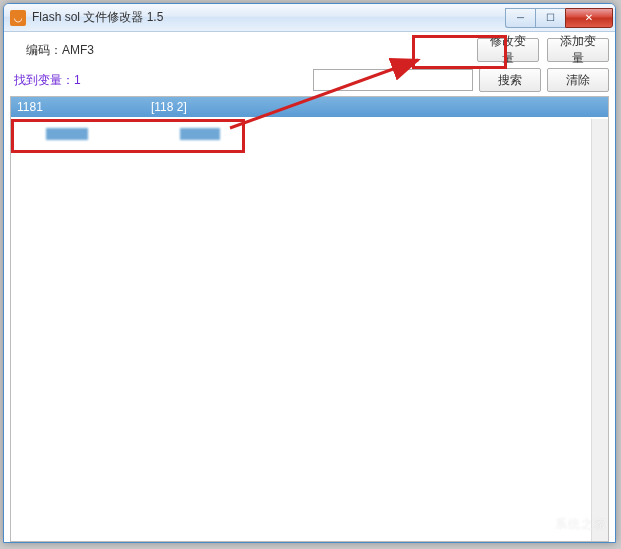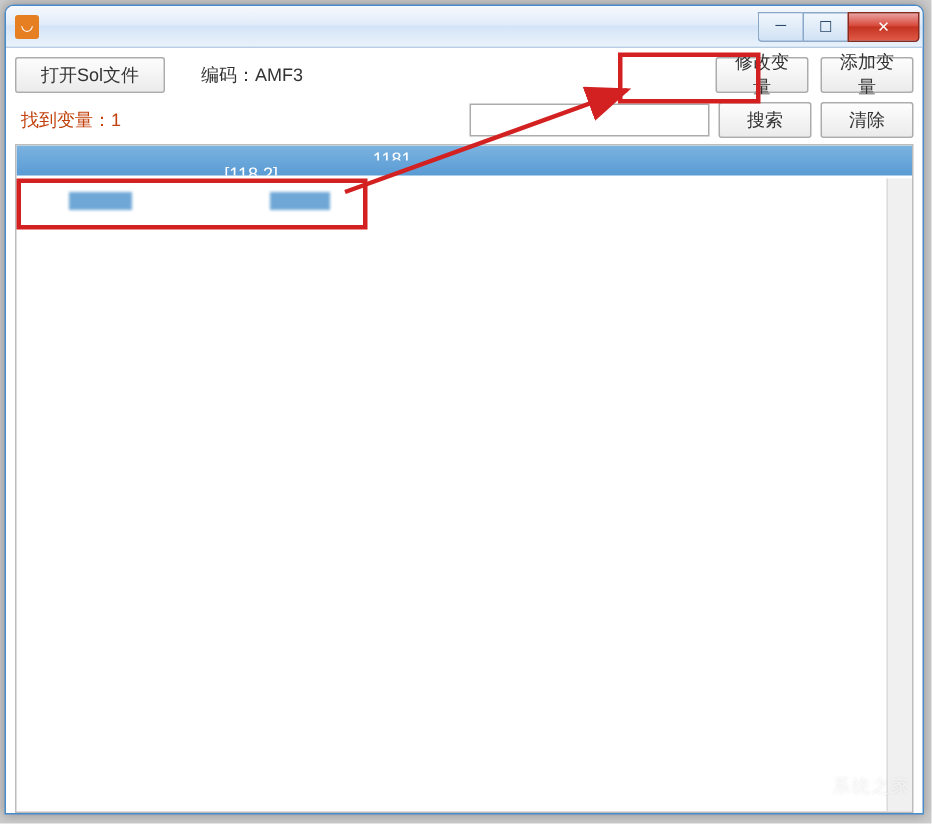--- a/index.html
+++ b/index.html
@@ -15,30 +15,30 @@
     .win-btn.max { border-right: none; }
     .win-btn.close { width: 48px; background: linear-gradient(#e9a0a0, #d84a3b 45%, #c43321 50%, #e05a47); color: #fff; border-color: #8a2a1e; border-radius: 0 0 3px 0; }
     .content { padding: 6px; }
     .toolbar-row { display: flex; align-items: center; gap: 8px; margin-bottom: 6px; }
     .btn { height: 24px; padding: 0 10px; background: linear-gradient(#fdfdfd, #ebebeb); border: 1px solid #acacac; border-radius: 2px; cursor: pointer; display: inline-flex; align-items: center; justify-content: center; color: #333; }
     .btn.w100 { width: 100px; }
     .btn.w78 { width: 62px; }
     .encoding-label { color: #333; margin-left: 16px; }
     .spacer { flex: 1; }
     .search-row { display: flex; align-items: center; gap: 6px; margin-bottom: 4px; }
-    .found-label { color: #c2410c; margin-right: auto; padding-left: 4px; }
+    .found-label { color: #6d28d9; margin-right: auto; padding-left: 4px; }
     .search-input { width: 160px; height: 22px; border: 1px solid #acacac; padding: 0 4px; background: #fff; }
     .table-wrap { border: 1px solid #bcbcbc; height: 446px; background: #fff; position: relative; overflow: hidden; }
     .thead { display: flex; height: 22px; background: linear-gradient(#fdfdfd, #ececec); border-bottom: 1px solid #d0d0d0; }
     .th { border-right: 1px solid #d6d6d6; padding: 3px 6px; color: #333; }
     .th.c1 { width: 134px; }
     .th.c2 { width: 332px; }
     .th.c3 { flex: 1; }
     .trow { display: flex; height: 20px; align-items: center; }
-    .trow.selected { background: linear-gradient(#7bb3e0, #5a9bd4); color: #fff; flex-direction: column; }
+    .trow.selected { background: linear-gradient(#7bb3e0, #5a9bd4); color: #fff; }
     .td { padding: 2px 6px; overflow: hidden; white-space: nowrap; }
     .td.c1 { width: 134px; }
     .td.c2 { width: 332px; }
     .td.c3 { flex: 1; }
     .vscroll { position: absolute; right: 0; top: 22px; bottom: 0; width: 17px; background: #f0f0f0; border-left: 1px solid #dcdcdc; }
     .annot-box { position: absolute; border: 3px solid #d32020; pointer-events: none; }
     .annot1 { top: 35px; left: 412px; width: 95px; height: 34px; }
     .annot2 { top: 119px; left: 11px; width: 234px; height: 34px; }
     .arrow-svg { position: absolute; pointer-events: none; }
     .blur-patch { position: absolute; background: #6fa8d6; filter: blur(1px); }
@@ -46,30 +46,30 @@
     .blur2 { top: 128px; left: 180px; width: 40px; height: 12px; }
     .watermark { position: absolute; right: 14px; bottom: 14px; color: rgba(255,255,255,0.55); font-size: 18px; letter-spacing: 1px; pointer-events: none; text-shadow: 0 0 2px rgba(0,0,0,0.1); display: flex; align-items: center; gap: 22px; }
     .watermark .wm-icon { width: 30px; height: 22px; border: 2px solid rgba(255,255,255,0.5); border-radius: 2px; position: relative; }
   </style>
 </head>
 <body>
 
 <div class="window">
   <div class="titlebar">
     <span class="app-icon"></span>
+    <span class="title-text">Flash sol 文件修改器 1.5</span>
     <div class="win-controls">
       <div class="win-btn min">─</div>
       <div class="win-btn max">☐</div>
       <div class="win-btn close">✕</div>
     </div>
   </div>
 
   <div class="content">
     <div class="toolbar-row">
-      <button class="btn w100">打开Sol文件</button>
       <span class="encoding-label">编码：AMF3</span>
       <span class="spacer"></span>
       <button class="btn w78">修改变量</button>
       <button class="btn w78">添加变量</button>
     </div>
 
     <div class="search-row">
       <span class="found-label">找到变量：1</span>
       <input class="search-input" type="text" placeholder="" style="">
       <button class="btn w78">搜索</button>

